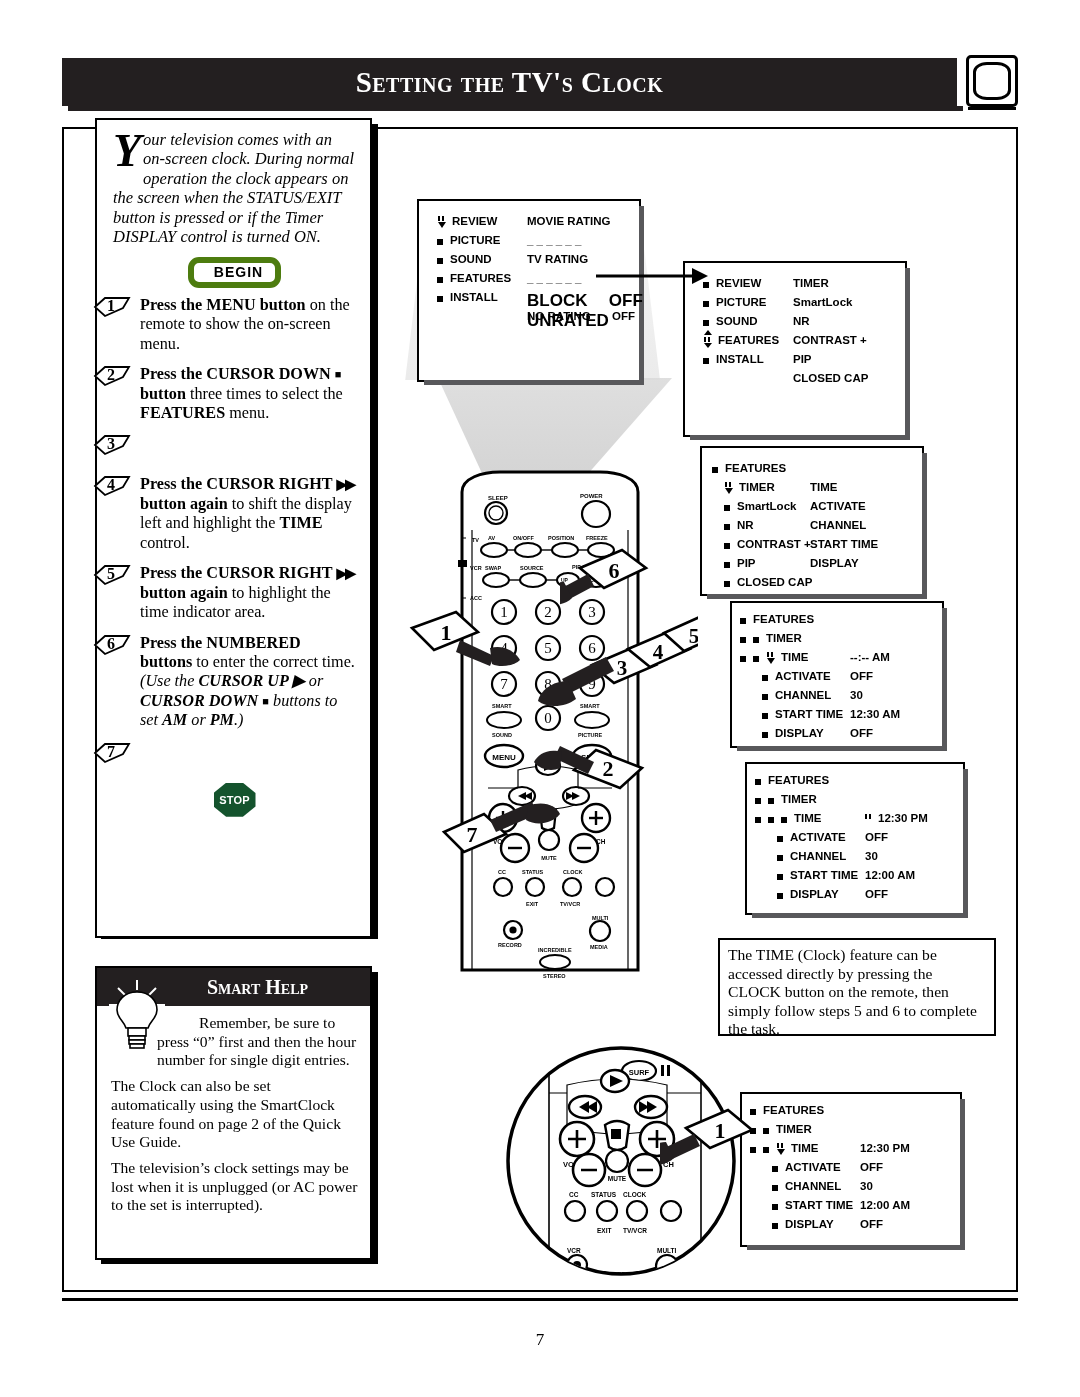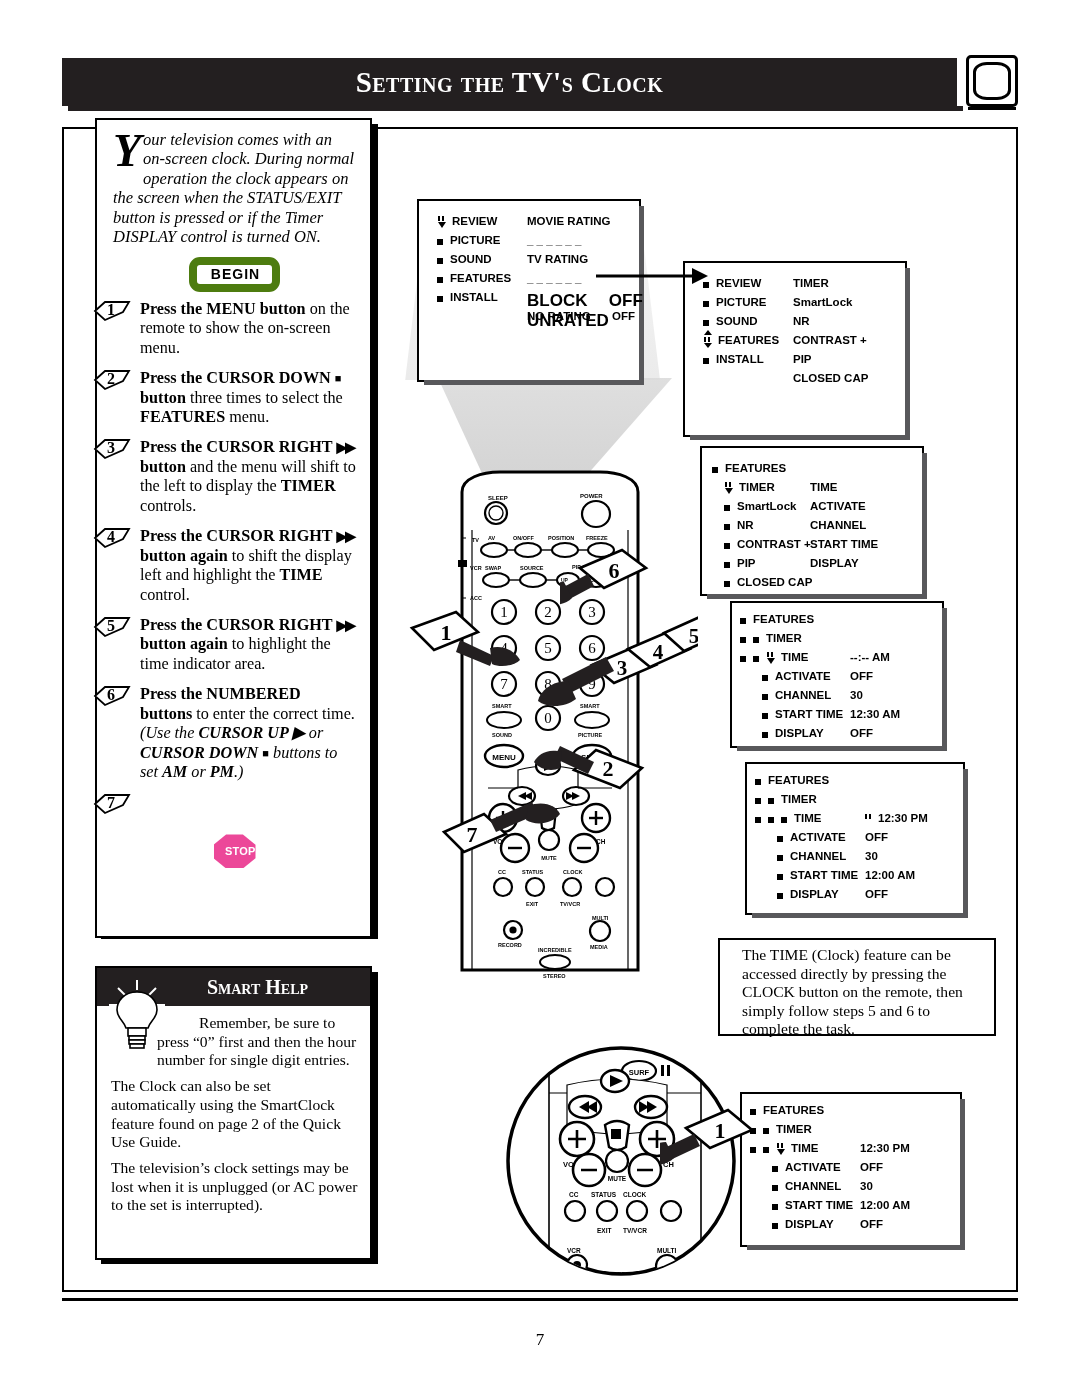--- a/index.html
+++ b/index.html
@@ -56,45 +56,45 @@
   }
   .intro {
     font-style: italic; font-size:16.5px; line-height:1.18; text-align:left;
   }
   .dropcap {
     float:left; font-size:46px; line-height:0.82; font-style:italic; font-weight:bold;
     padding-right:2px; padding-top:2px; font-family:"Liberation Serif", serif;
   }
   .begin-wrap { text-align:center; margin:10px 0 8px 0; }
   .begin {
-    display:inline-block; border:8px solid #4d7c0f; border-radius:11px;
-    padding:1px 12px 2px 14px; font-family:"Liberation Sans", sans-serif;
+    display:inline-block; border:6px solid #4d7c0f; border-radius:11px;
+    padding:1px 12px 2px 20px; font-family:"Liberation Sans", sans-serif;
     font-weight:bold; font-size:14px; letter-spacing:1px; font-style:normal;
   }
   .step { position:relative; margin:0 0 11px 0; padding-left:27px; min-height:30px; }
   .step .num {
     position:absolute; left:-20px; top:1px; width:42px; height:21px;
   }
   .step .num svg { display:block; }
   .step .num span {
     position:absolute; left:9px; top:0px; width:18px; text-align:center;
     font-size:16px; font-weight:bold; font-family:"Liberation Serif", serif;
   }
   .step p {
     font-size:16.2px; line-height:1.2; text-indent:0;
   }
   .step p b { font-weight:bold; }
   .sq { font-size:11px; vertical-align:1px; }
   .arrs { letter-spacing:-2px; font-size:14px; }
   .stop-wrap { text-align:center; margin-top:2px; }
   .stop {
-    display:inline-block; width:42px; height:34px; background:#ec4899;
+    display:inline-block; width:42px; height:34px; background:#14532d;
     clip-path: polygon(30% 0,70% 0,100% 30%,100% 70%,70% 100%,30% 100%,0 70%,0 30%);
     color:#fff; font-family:"Liberation Sans", sans-serif; font-weight:bold; font-size:11px;
-    line-height:34px; text-align:right; letter-spacing:0.2px;
+    line-height:34px; text-align:center; letter-spacing:0.2px;
   }
 
   
   .sh-box {
     position:absolute; left:95px; top:966px; width:277px; height:294px;
     border:2px solid #000; background:#fff;
   }
   .sh-shadow { position:absolute; left:101px; top:1258px; width:277px; height:6px; background:#000; }
   .sh-shadow2 { position:absolute; left:372px; top:972px; width:6px; height:288px; background:#000; }
   .sh-header {
@@ -164,21 +164,21 @@
   
   #menu4 { left:730px; top:601px; width:214px; height:147px; }
   
   #menu5 { left:745px; top:762px; width:220px; height:153px; }
   
   #menu6 { left:740px; top:1092px; width:222px; height:155px; }
 
   
   .note {
     position:absolute; left:718px; top:938px; width:278px; height:98px;
-    border:2px solid #000; background:#fff; padding:6px 22px;
+    border:2px solid #000; background:#fff; padding:6px 8px;
     font-size:15.6px; line-height:1.19;
   }
 
   
   .remote-wrap { position:absolute; left:400px; top:470px; width:300px; height:520px; }
   .callout { position:absolute; }
 
   .circle-inset { position:absolute; left:505px; top:1045px; width:232px; height:232px; }
 
   .page-num {
@@ -235,21 +235,20 @@
           </span>
           <p><b>Press the CURSOR DOWN <span class="sq">■</span> button</b> three times to select the <b>FEATURES</b> menu.</p>
         </div>
         <div class="step">
           <span class="num">
             <svg width="42" height="21" viewBox="0 0 42 21">
               <polygon points="2,10 12,1 36,1 30,11 12,19" fill="#fff" stroke="#000" stroke-width="1.8"></polygon>
             </svg>
             <span>3</span>
           </span>
-          <p><b>Press the CURSOR RIGHT <span class="arrs">▶▶</span> button</b> and the menu will shift to the left to display the <b>TIMER</b> controls.</p>
         </div>
         <div class="step">
           <span class="num">
             <svg width="42" height="21" viewBox="0 0 42 21">
               <polygon points="2,10 12,1 36,1 30,11 12,19" fill="#fff" stroke="#000" stroke-width="1.8"></polygon>
             </svg>
             <span>4</span>
           </span>
           <p><b>Press the CURSOR RIGHT <span class="arrs">▶▶</span> button again</b> to shift the display left and highlight the <b>TIME</b> control.</p>
         </div>

